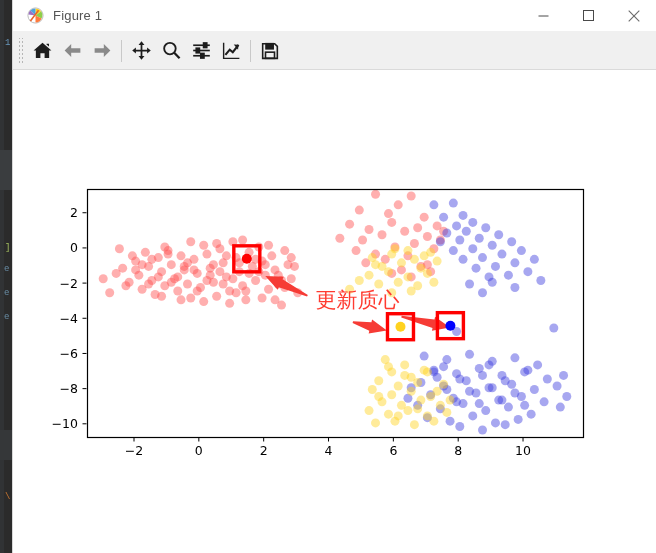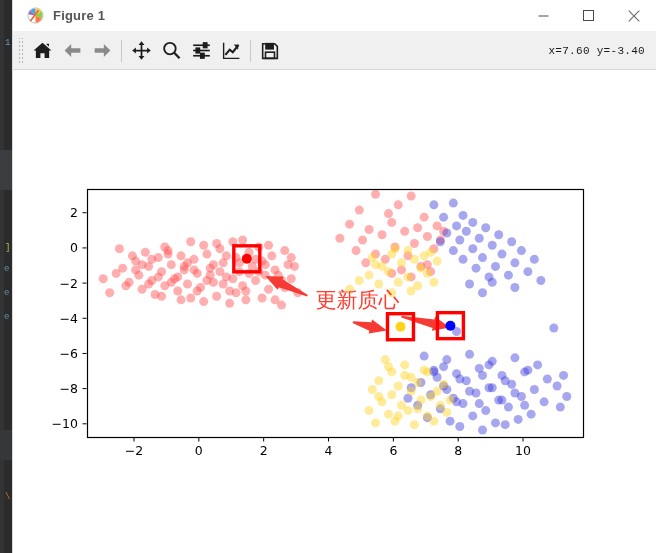--- a/index.html
+++ b/index.html
@@ -21,21 +21,21 @@
 
   
   #window{
     position:absolute;left:13px;top:0;width:643px;height:553px;
     background:#ffffff;
     box-shadow:0 0 0 1px #d8d8d8;
   }
   #titlebar{
     position:relative;height:31px;background:#ffffff;
     border-bottom:1px solid #f0f0f0;
-    display:flex;align-items:center;font-weight:bold;
+    display:flex;align-items:center;
   }
   #app-icon{width:17px;height:17px;margin-left:14px;margin-right:9px;flex:none;position:relative;}
   #title-text{
     font-size:13px;color:#555;letter-spacing:.2px;
   }
   .wbtn{
     width:45px;height:31px;display:flex;align-items:center;justify-content:center;
     color:#5a5a5a;font-size:13px;
   }
   #winctl{position:absolute;right:0;top:0;display:flex;}
@@ -167,21 +167,20 @@
     <div class="tbsep"></div>
 
     <div class="tbtn">
       <svg width="20" height="20" viewBox="0 0 24 24" fill="none" stroke="#1d1d1d" stroke-width="1.9">
         <path d="M3.2 3.2 L17.6 3.2 L20.8 6.4 L20.8 20.8 L3.2 20.8 Z"></path>
         <rect x="7.2" y="3.2" width="8.6" height="6.2" fill="#1d1d1d"></rect>
         <rect x="6.6" y="13.4" width="10.8" height="7.4"></rect>
       </svg>
     </div>
 
-    <div id="coords">x=7.60  y=-3.40</div>
   </div>
 
   <div id="canvas">
     <svg id="figure-svg" width="643" height="484">
       <g id="plot-points">
           <rect x="74" y="119" width="496" height="248" fill="#ffffff"></rect>
           <g>
             <circle cx="106.42" cy="178.80" r="4.5" fill="#ff4d4d" fill-opacity="0.45"></circle>
             <circle cx="90.21" cy="208.70" r="4.5" fill="#ff4d4d" fill-opacity="0.45"></circle>
             <circle cx="96.69" cy="222.77" r="4.5" fill="#ff4d4d" fill-opacity="0.45"></circle>

